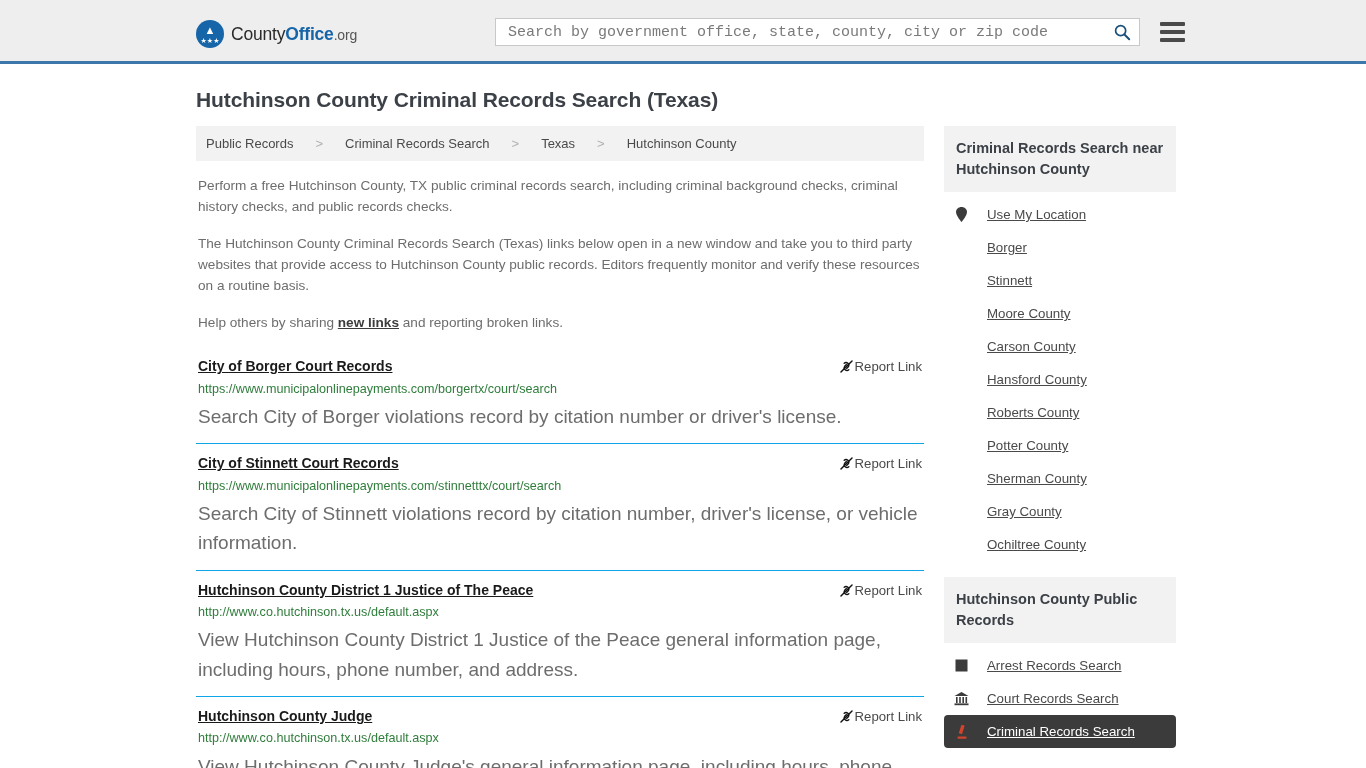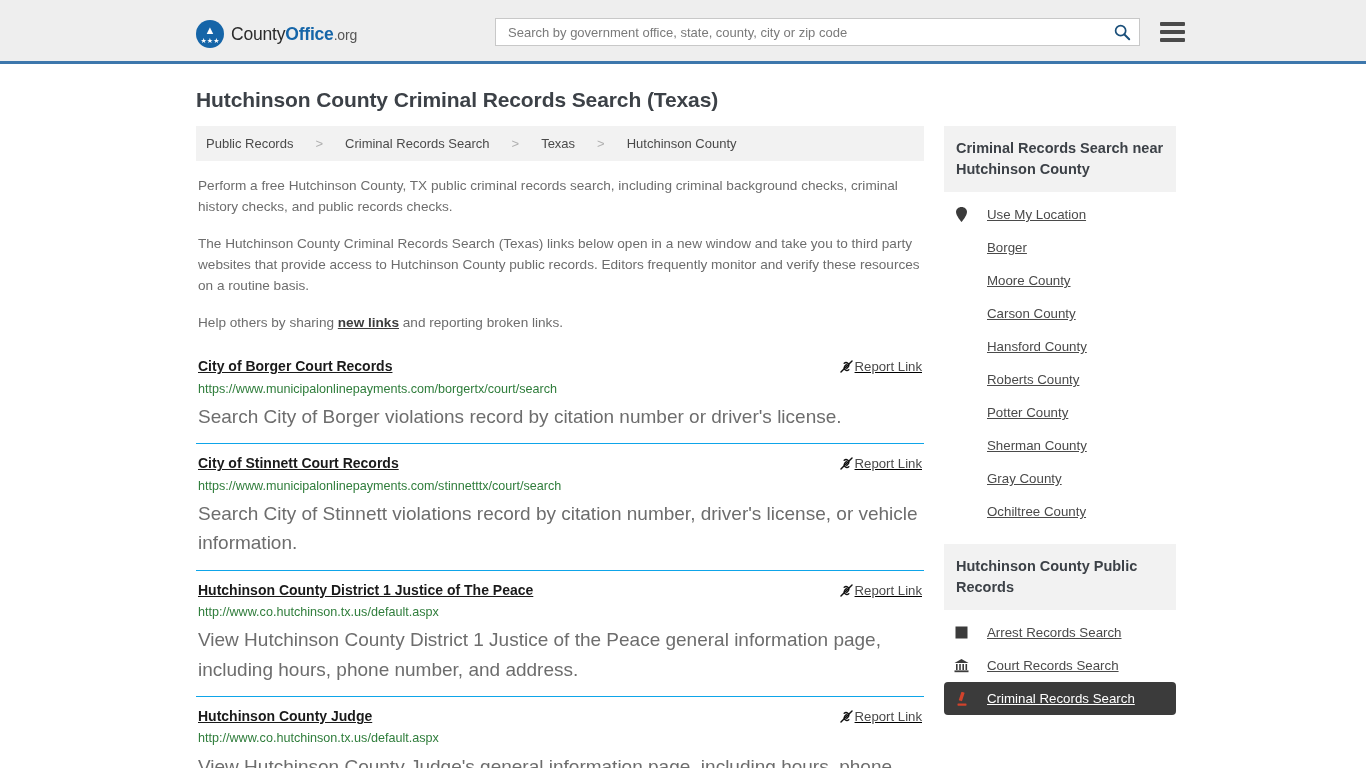--- a/index.html
+++ b/index.html
@@ -78,22 +78,22 @@
     background: #ffffff;
     border: 1px solid #c8c8c8;
     display: flex;
     align-items: center;
     padding: 0 8px 0 10px;
   }
   .search-box input {
     flex: 1 1 auto;
     border: none;
     outline: none;
-    font-family: Liberation Sans, sans-serif;
-    font-size: 13px;
+    font-family: Liberation Mono, monospace;
+    font-size: 15px;
     color: #0c4a6e;
     background: transparent;
   }
   .search-box input::placeholder { color: #7a7a7a; }
   .search-icon {
     width: 18px; height: 18px;
     flex: 0 0 auto;
     display: block;
   }
   .menu-btn {
@@ -184,21 +184,20 @@
     cursor: pointer;
     line-height: 1.3;
   }
   .report-link {
     display: flex;
     align-items: center;
     flex: 0 0 auto;
     margin-left: 16px;
     cursor: pointer;
     padding-top: 1px;
-    text-decoration: underline;
   }
   .report-link .label {
     font-size: 13.2px;
     color: #4a4a4a;
     white-space: nowrap;
   }
   .broken-link-icon { width: 17px; height: 17px; display: block; }
   .result-url {
     font-size: 12.6px;
     color: #2f7d3b;
@@ -391,20 +390,24 @@
                 </svg>
               </span>
               <span class="txt">Use My Location</span>
             </div>
             <div class="side-item">
               <span class="side-ico"></span>
               <span class="txt">Borger</span>
             </div>
             <div class="side-item">
               <span class="side-ico"></span>
+              <span class="txt">Stinnett</span>
+            </div>
+            <div class="side-item">
+              <span class="side-ico"></span>
               <span class="txt">Moore County</span>
             </div>
             <div class="side-item">
               <span class="side-ico"></span>
               <span class="txt">Carson County</span>
             </div>
             <div class="side-item">
               <span class="side-ico"></span>
               <span class="txt">Hansford County</span>
             </div>

